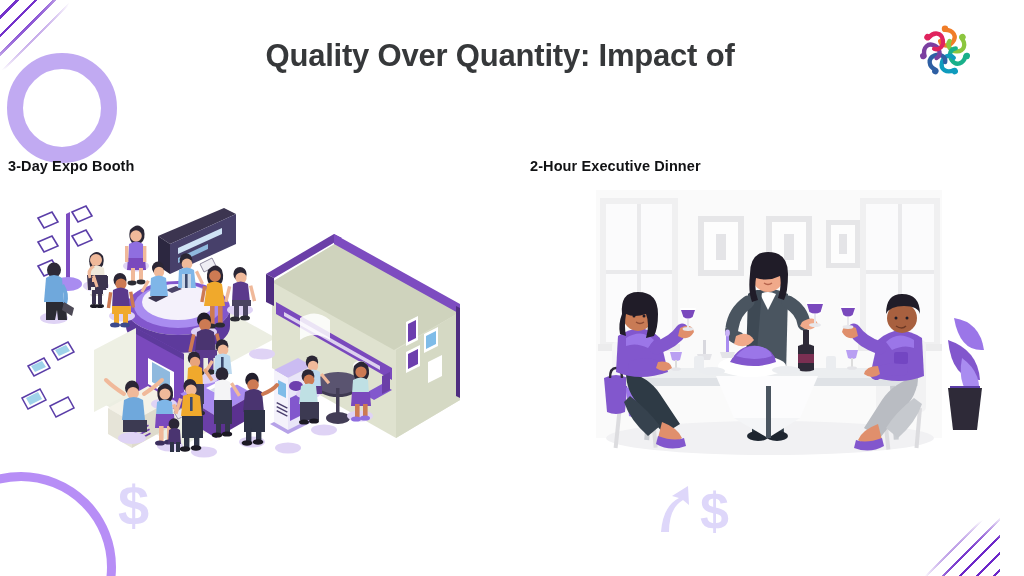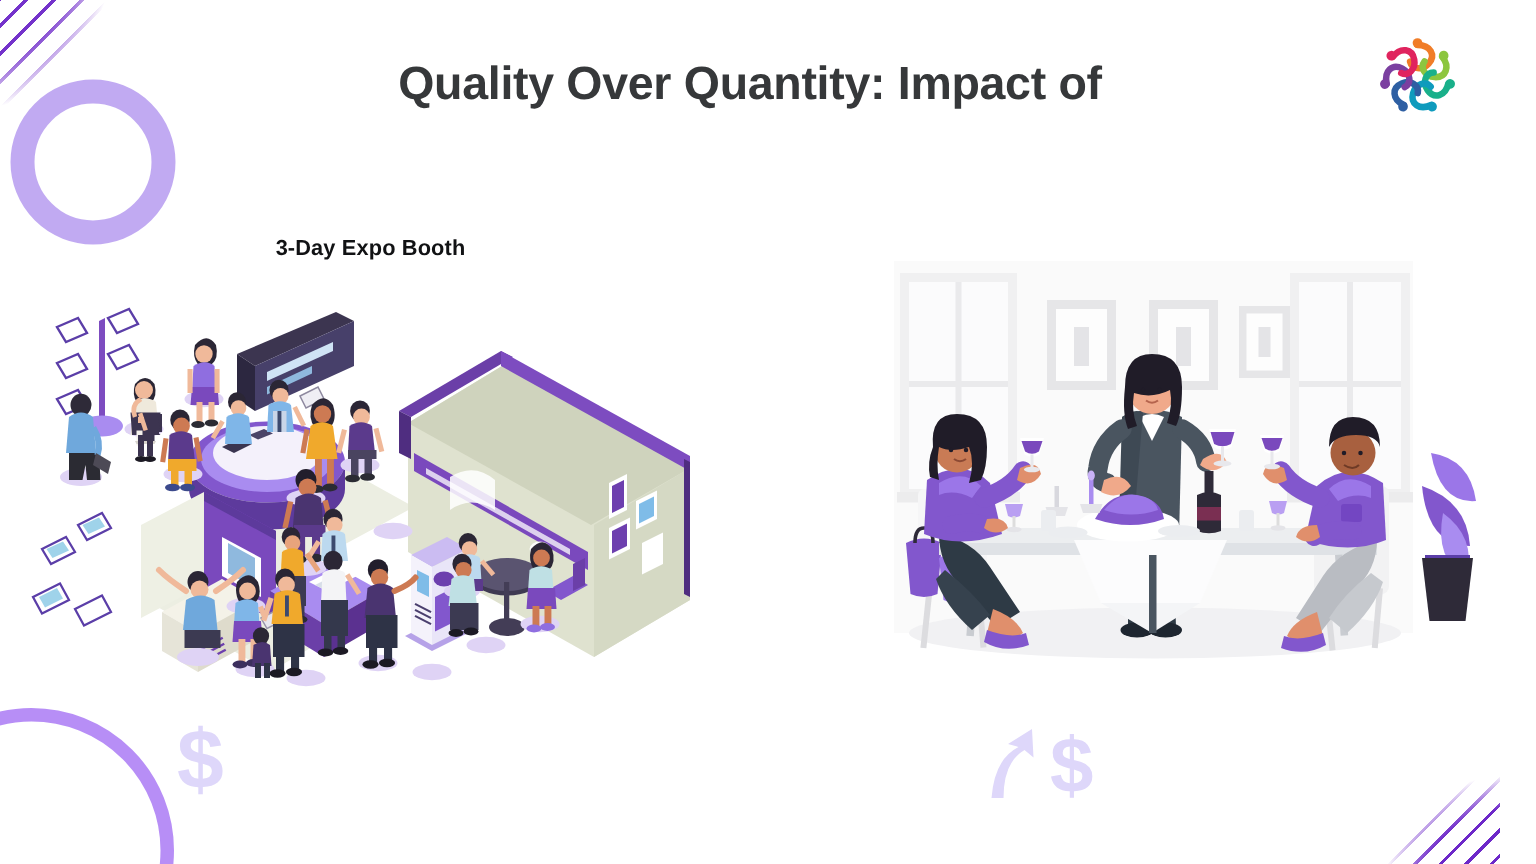--- a/index.html
+++ b/index.html
@@ -72,21 +72,20 @@
     line-height: 1.28;
     letter-spacing: -0.2px;
   }
 
   
   .panel { position: absolute; top: 158px; width: 478px; height: 400px; }
   #panel-left  { left: 8px; }
   #panel-right { left: 530px; }
 
   .panel-title {
-    text-align: center;
     color: #111214;
     font-size: 14.5px;
     font-weight: bold;
     letter-spacing: .1px;
   }
 
   .illo-wrap {
     position: relative;
     width: 100%;
     height: 290px;
@@ -512,20 +511,21 @@
           <ellipse cx="166" cy="234" rx="5.4" ry="5.8" fill="#2b2635"></ellipse>
           <path d="M161,240 q6,-4 11,0 l1,14 l-13,0z" fill="#4a3470"></path>
           <rect x="162" y="252" width="4" height="10" fill="#2e3346"></rect>
           <rect x="168" y="252" width="4" height="10" fill="#2e3346"></rect>
         </g>
       </svg>
     </div>
   </div>
 
   <div class="panel" id="panel-right">
+    <div class="panel-title">2-Hour Executive Dinner</div>
 
     <div class="illo-wrap">
       <svg viewBox="0 0 478 290" aria-hidden="true">
 
         <rect x="66" y="0" width="346" height="248" fill="#fafafa"></rect>
 
         <g>
           <rect x="70" y="8" width="78" height="150" fill="#f0f0f1"></rect>
           <rect x="76" y="14" width="66" height="138" fill="#fbfbfc"></rect>
           <rect x="107" y="14" width="4" height="138" fill="#eaeaec"></rect>

